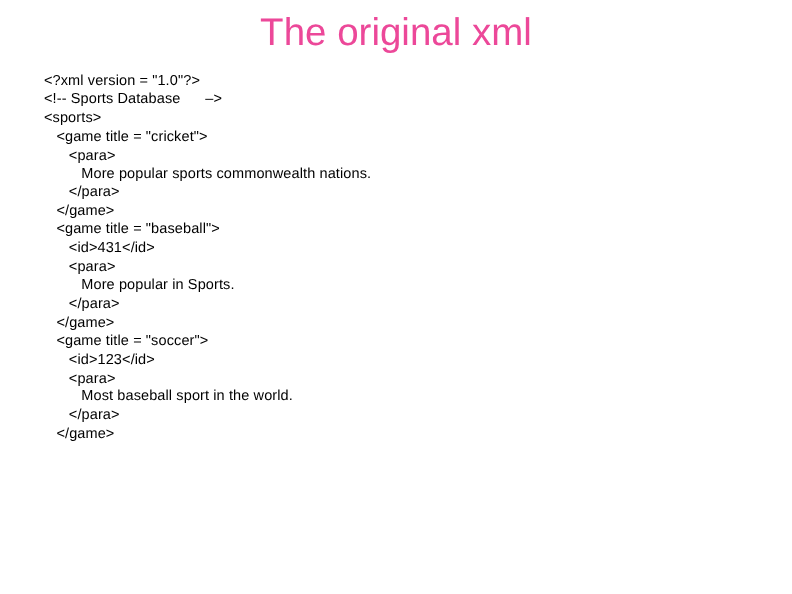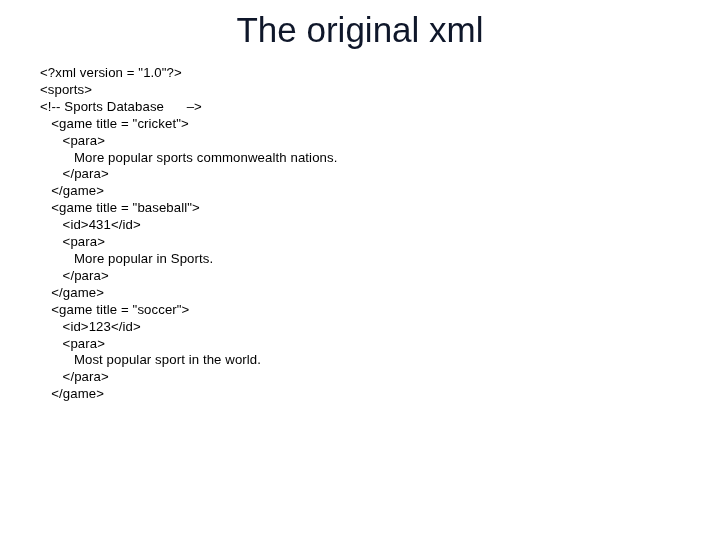--- a/index.html
+++ b/index.html
@@ -28,21 +28,21 @@
   #slide-title {
     position: absolute;
     left: 0;
     top: 8px;
     width: 720px;
     text-align: center;
     font-size: 35px;
     font-weight: normal;
     line-height: 44px;
     letter-spacing: 0px;
-    color: #0f172a;
+    color: #ec4899;
     white-space: pre;
   }
 
   #code-block {
     position: absolute;
     left: 40px;
     top: 65px;
     width: 660px;
   }
 
@@ -57,34 +57,34 @@
 </style>
 </head>
 <body>
 
 <div id="slide">
 
   <div id="slide-title">The original xml</div>
 
   <div id="code-block">
     <div class="code-line">&lt;?xml version = "1.0"?&gt;</div>
+    <div class="code-line">&lt;!-- Sports Database      –&gt;</div>
     <div class="code-line">&lt;sports&gt;</div>
-    <div class="code-line">&lt;!-- Sports Database      –&gt;</div>
     <div class="code-line">   &lt;game title = "cricket"&gt;</div>
     <div class="code-line">      &lt;para&gt;</div>
     <div class="code-line">         More popular sports commonwealth nations.</div>
     <div class="code-line">      &lt;/para&gt;</div>
     <div class="code-line">   &lt;/game&gt;</div>
     <div class="code-line">   &lt;game title = "baseball"&gt;</div>
     <div class="code-line">      &lt;id&gt;431&lt;/id&gt;</div>
     <div class="code-line">      &lt;para&gt;</div>
     <div class="code-line">         More popular in Sports.</div>
     <div class="code-line">      &lt;/para&gt;</div>
     <div class="code-line">   &lt;/game&gt;</div>
     <div class="code-line">   &lt;game title = "soccer"&gt;</div>
     <div class="code-line">      &lt;id&gt;123&lt;/id&gt;</div>
     <div class="code-line">      &lt;para&gt;</div>
-    <div class="code-line">         Most popular sport in the world.</div>
+    <div class="code-line">         Most baseball sport in the world.</div>
     <div class="code-line">      &lt;/para&gt;</div>
     <div class="code-line">   &lt;/game&gt;</div>
   </div>
 
 </div>
 
 </body></html>

